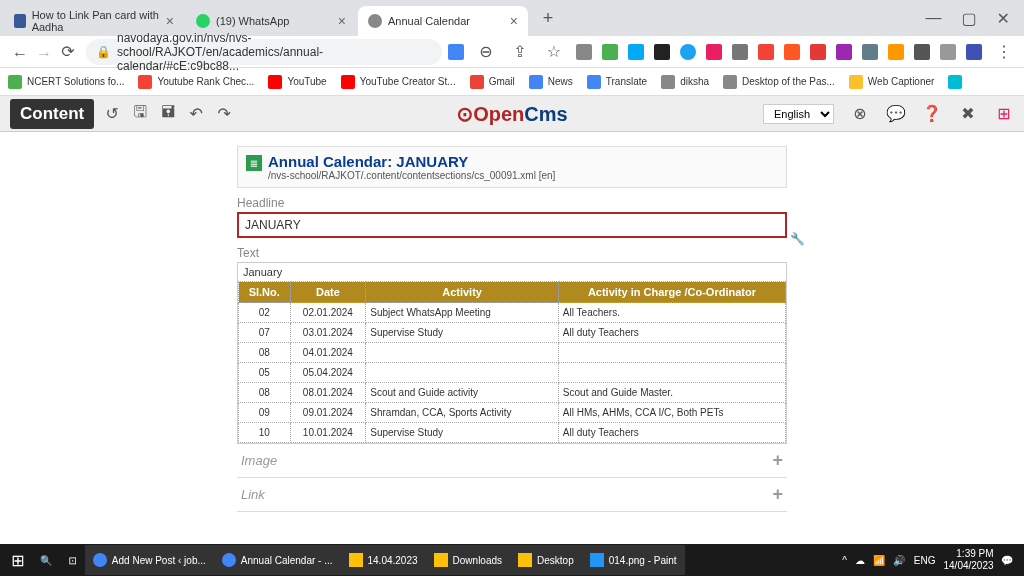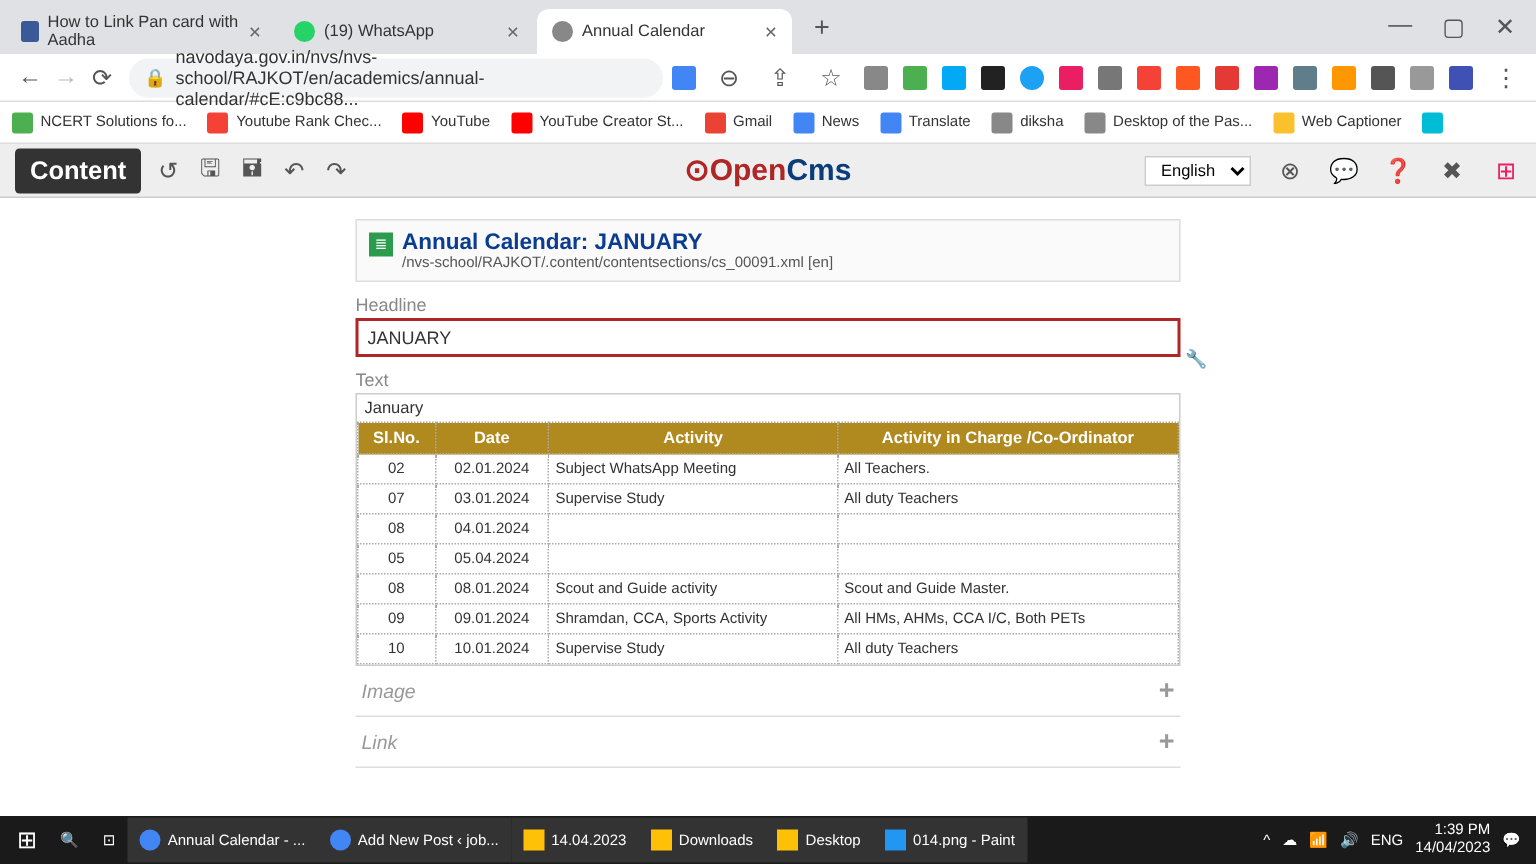--- a/index.html
+++ b/index.html
@@ -270,25 +270,25 @@
     </div>
   </div>
 </div>
 
 <div class="taskbar">
   <div class="tb-start">⊞</div>
   <div class="tb-item">🔍</div>
   <div class="tb-item">⊡</div>
   <div class="tb-item active">
       <span style="width:14px;height:14px;background:#4285f4;border-radius:50%"></span>
+      <span>Add New Post ‹ job...</span>
+    </div>
+  <div class="tb-item active">
+      <span style="width:14px;height:14px;background:#4285f4;border-radius:50%"></span>
       <span>Annual Calendar - ...</span>
-    </div>
-  <div class="tb-item active">
-      <span style="width:14px;height:14px;background:#4285f4;border-radius:50%"></span>
-      <span>Add New Post ‹ job...</span>
     </div>
   <div class="tb-item active">
       <span style="width:14px;height:14px;background:#ffc107"></span>
       <span>14.04.2023</span>
     </div>
   <div class="tb-item active">
       <span style="width:14px;height:14px;background:#ffc107"></span>
       <span>Downloads</span>
     </div>
   <div class="tb-item active">

